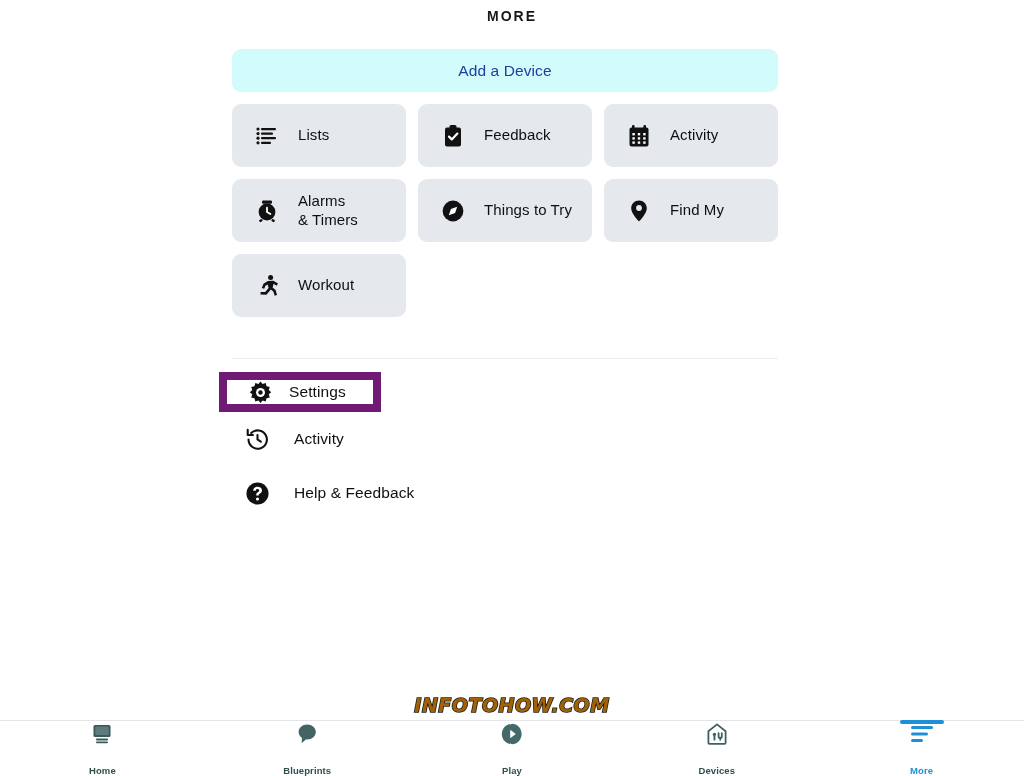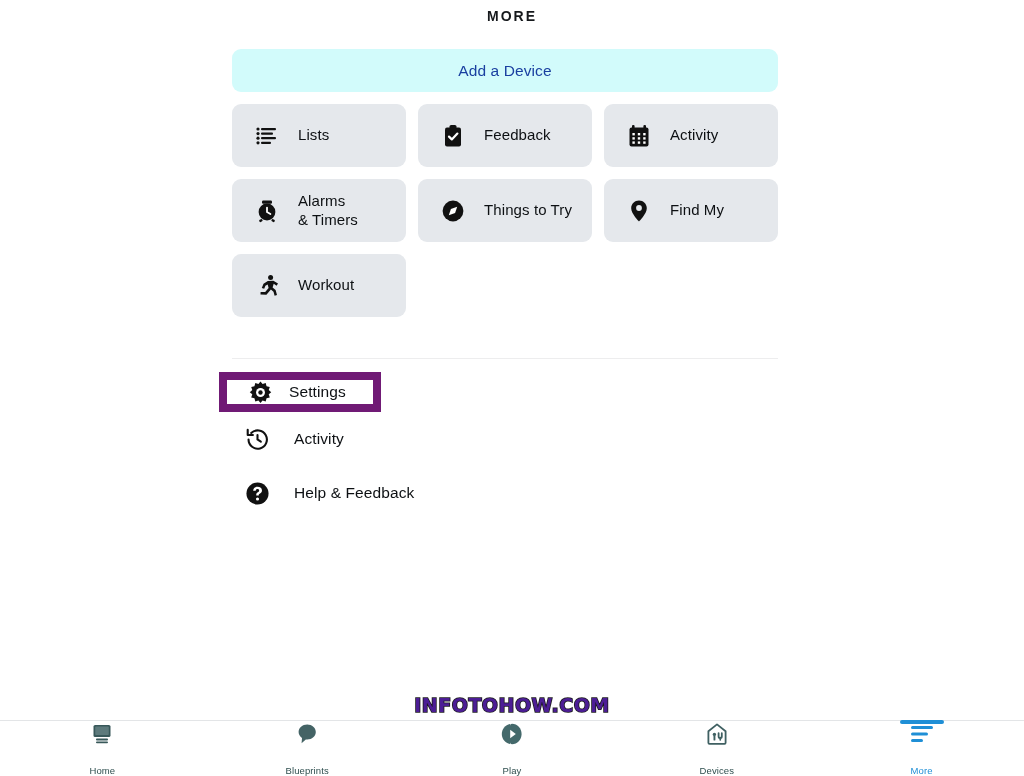--- a/index.html
+++ b/index.html
@@ -72,36 +72,36 @@
     display: flex; align-items: center; justify-content: center; }
   .row-label { font-size: 15.5px; color: #0d1013; letter-spacing: .1px; }
 
   
   .watermark {
     position: absolute; top: 694px; left: 0; width: 1024px;
     text-align: center; pointer-events: none;
   }
   .watermark span {
     font-family: "DejaVu Sans", sans-serif;
-    font-size: 19px; font-weight: bold; 
-    color: #4c1d95; letter-spacing: .5px;
+    font-size: 19px; font-weight: bold; font-style: italic;
+    color: #a16207; letter-spacing: .5px;
     -webkit-text-stroke: 1.6px #1a1a1a;
     paint-order: stroke fill;
   }
 
   
   .bottom-nav {
     position: absolute; left: 0; bottom: 0; width: 1024px; height: 56px;
     border-top: 1px solid #e3e5e7; background: #fff;
     display: flex; align-items: stretch;
   }
   .nav-item {
     flex: 1 1 0; position: relative;
     display: flex; flex-direction: column; align-items: center; justify-content: center;
-    gap: 18px; cursor: pointer;
+    gap: 18px; cursor: pointer; font-weight: bold;
   }
   .nav-icon { height: 26px; display: flex; align-items: center; justify-content: center; }
   .nav-label { font-size: 9.5px; color: #2f4f4f; letter-spacing: .1px; }
   .nav-item.active .nav-label { color: #1f8fd6; }
   .nav-indicator {
     position: absolute; top: -1px; left: 50%; transform: translateX(-50%);
     width: 44px; height: 4px; background: #1f8fd6; border-radius: 2px;
   }
 </style>
 </head>

